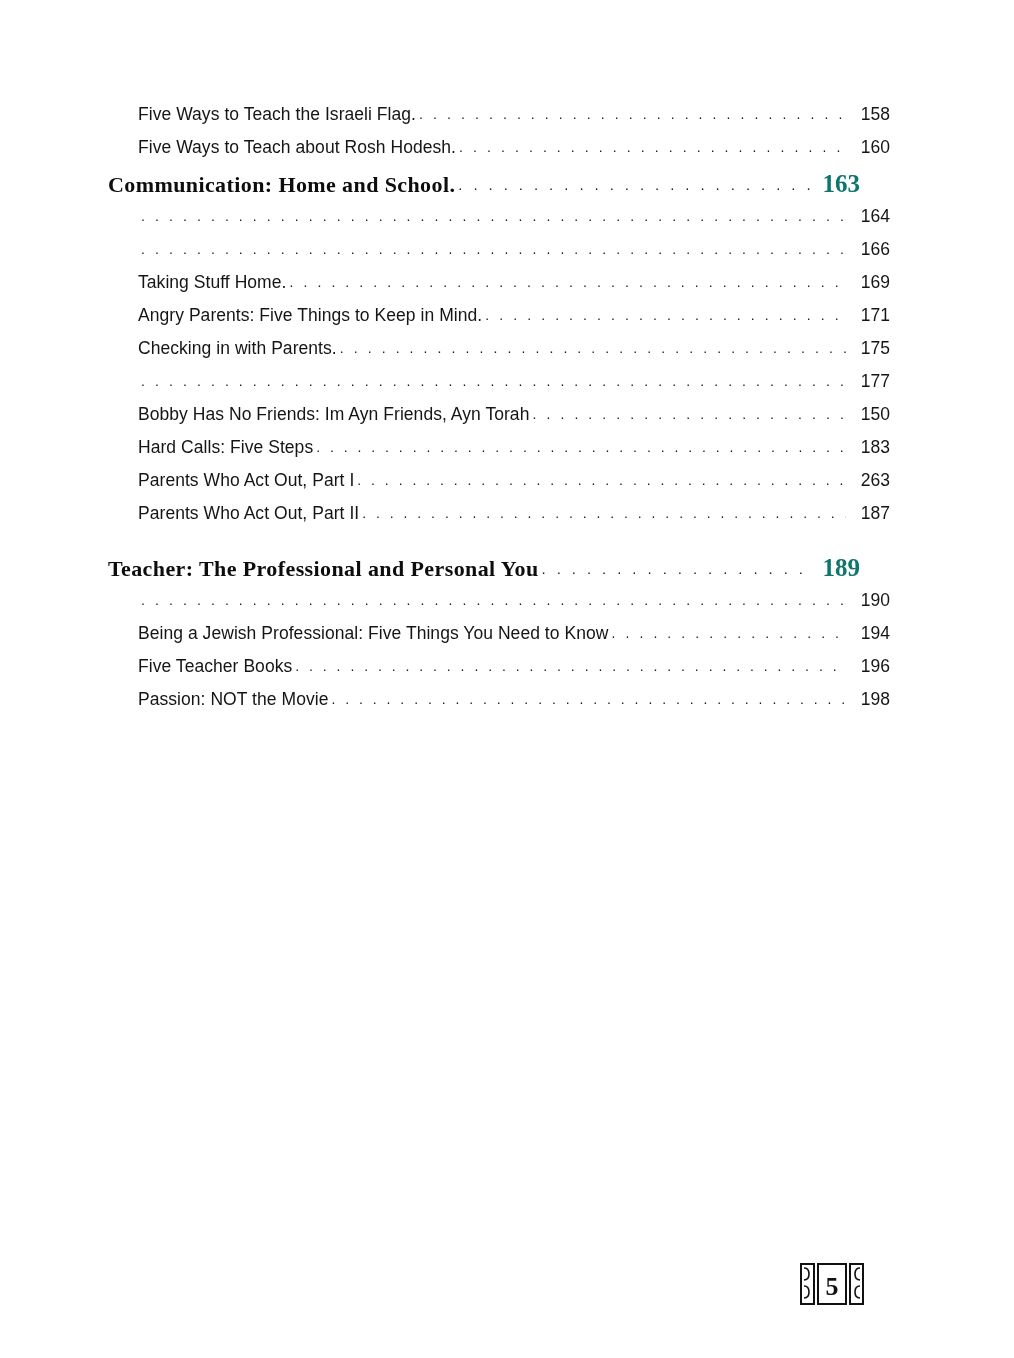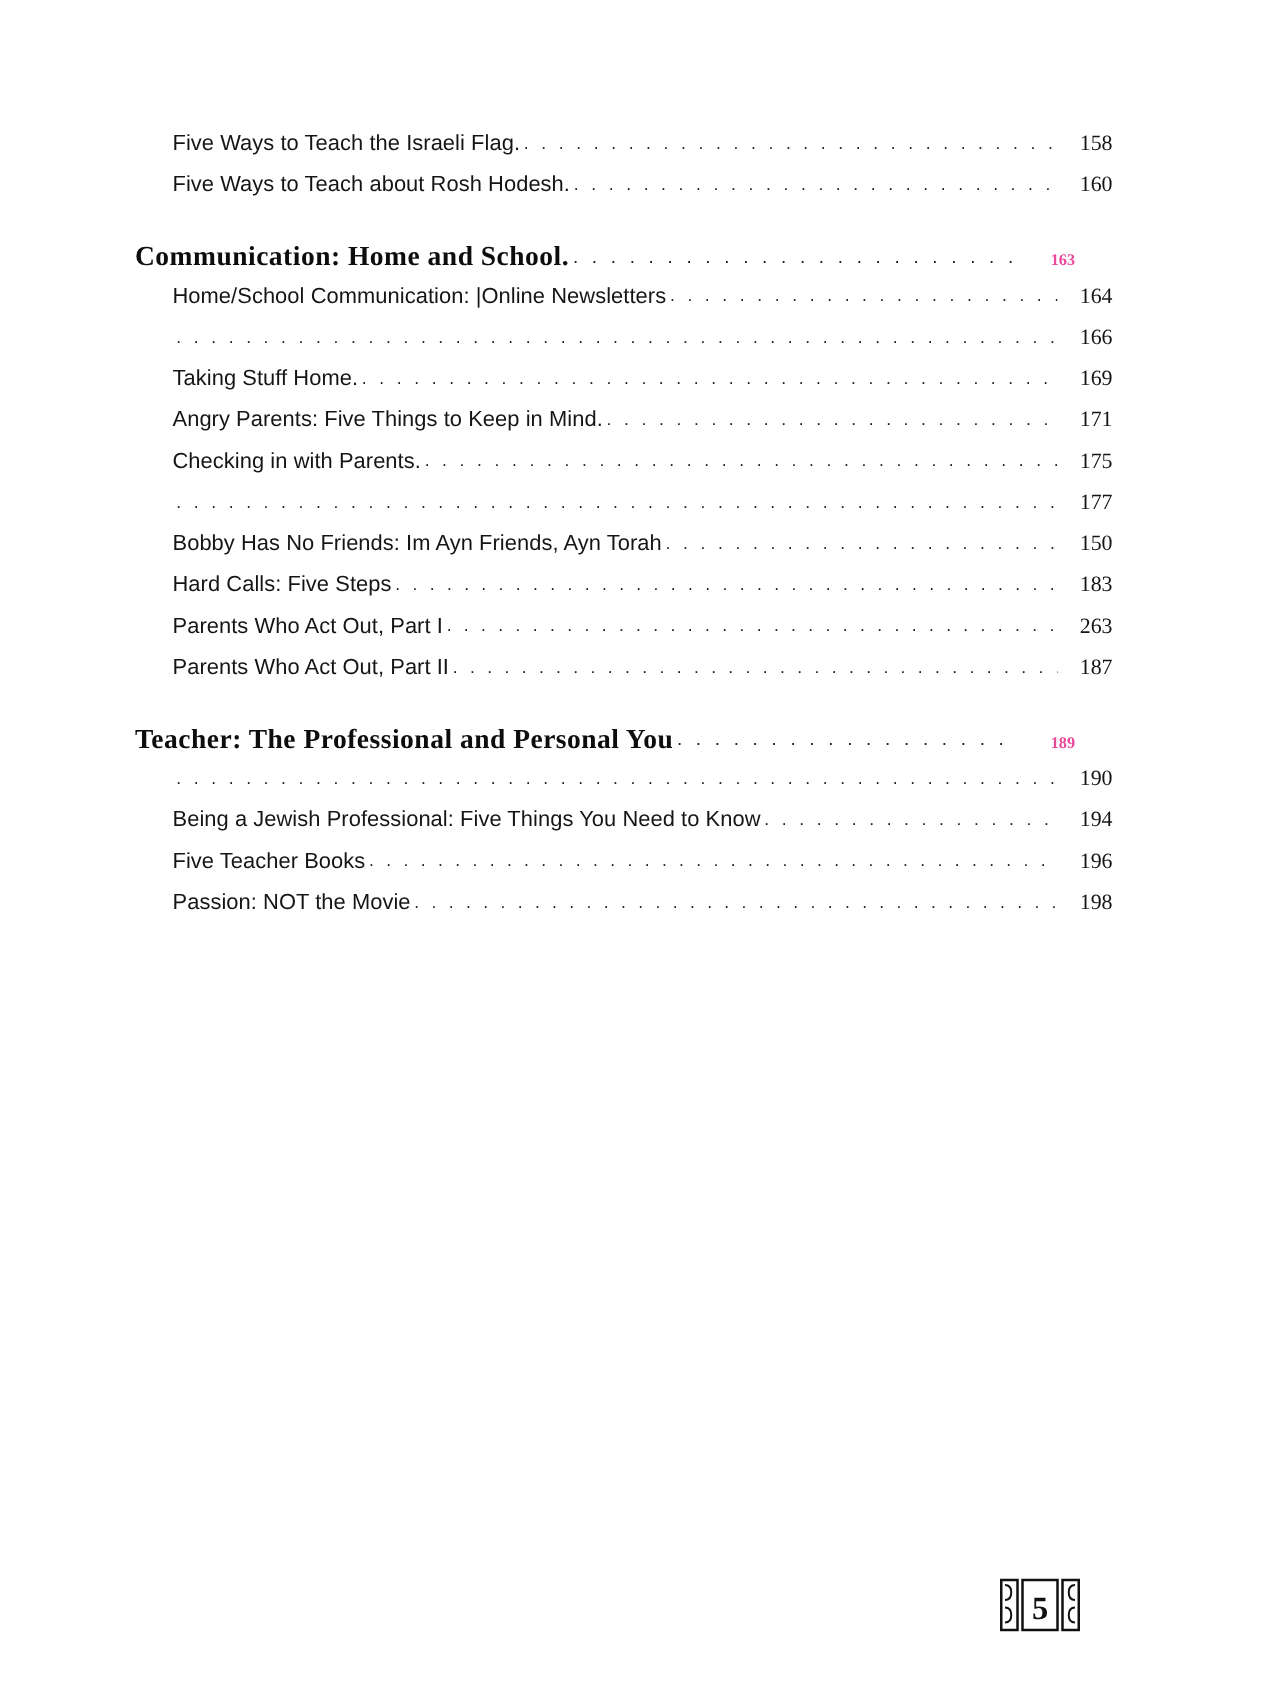--- a/index.html
+++ b/index.html
@@ -57,37 +57,36 @@
   }
 
   .row .page {
     flex: 0 0 auto;
     text-align: right;
     white-space: nowrap;
   }
 
   
   .row.chapter {
-    margin-top: 26px;
     margin-bottom: 8px;
     justify-content: flex-end;
   }
   .row.chapter .label {
     font-family: "Liberation Serif", serif;
     font-weight: bold;
     font-size: 22px;
     letter-spacing: 0.4px;
     color: #0d0d0d;
   }
   .row.chapter .page {
     font-family: "Liberation Serif", serif;
     font-weight: bold;
-    font-size: 13px;
+    font-size: 25px;
     width: 46px;
-    color: #ec4899;
+    color: #0f766e;
   }
   .row.chapter .dots {
     letter-spacing: 3.4px;
     font-size: 15px;
     transform: translateY(-2px);
   }
 
   
   .row.entry {
     margin-left: 30px;
@@ -98,21 +97,21 @@
   }
   .row.entry .label {
     font-family: "Liberation Sans", sans-serif;
     font-size: 17.5px;
     font-weight: 400;
     color: #151515;
     letter-spacing: 0.05px;
     text-align: center;
   }
   .row.entry .page {
-    font-family: Liberation Serif, serif;
+    font-family: Liberation Sans, sans-serif;
     font-size: 17.5px;
     color: #151515;
     width: 40px;
   }
 
   .row.entry.tight .dots {
     letter-spacing: 3.0px;
   }
 
   .gap-before {
@@ -148,21 +147,20 @@
       <span class="page">160</span>
     </div>
 
     <div class="row chapter">
       <span class="label">Communication: Home and School.</span>
       <span class="dots">. . . . . . . . . . . . . . . . . . . . . . . . . . . . . . . . . . . . . . . . . . . . . . . . . . . . . . . . . . . . . . . . . . . . . . . . . . . . . . . . . . . . . . . . . . . . . . . .</span>
       <span class="page">163</span>
     </div>
 
     <div class="row entry">
-      <span class="label">Home/School Communication: |Online Newsletters</span>
       <span class="dots">. . . . . . . . . . . . . . . . . . . . . . . . . . . . . . . . . . . . . . . . . . . . . . . . . . . . . . . . . . . . . . . . . . . . . . . . . . . . . . . . . . . . . . . . . . . . . . . .</span>
       <span class="page">164</span>
     </div>
     <div class="row entry">
       <span class="dots">. . . . . . . . . . . . . . . . . . . . . . . . . . . . . . . . . . . . . . . . . . . . . . . . . . . . . . . . . . . . . . . . . . . . . . . . . . . . . . . . . . . . . . . . . . . . . . . .</span>
       <span class="page">166</span>
     </div>
     <div class="row entry">
       <span class="label">Taking Stuff Home.</span>
       <span class="dots">. . . . . . . . . . . . . . . . . . . . . . . . . . . . . . . . . . . . . . . . . . . . . . . . . . . . . . . . . . . . . . . . . . . . . . . . . . . . . . . . . . . . . . . . . . . . . . . .</span>

